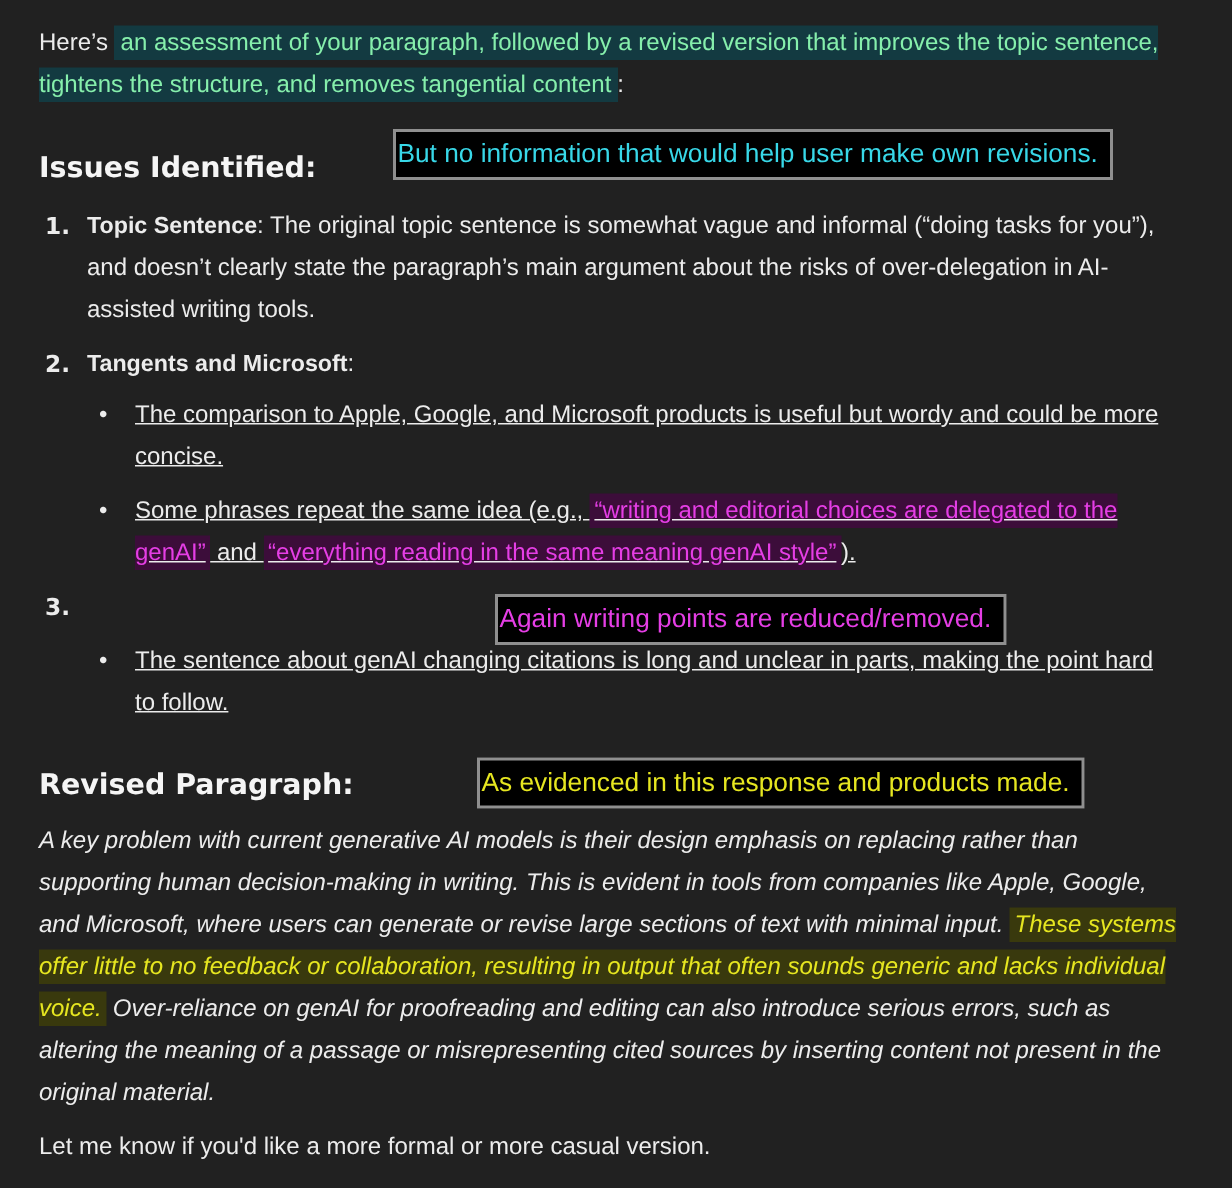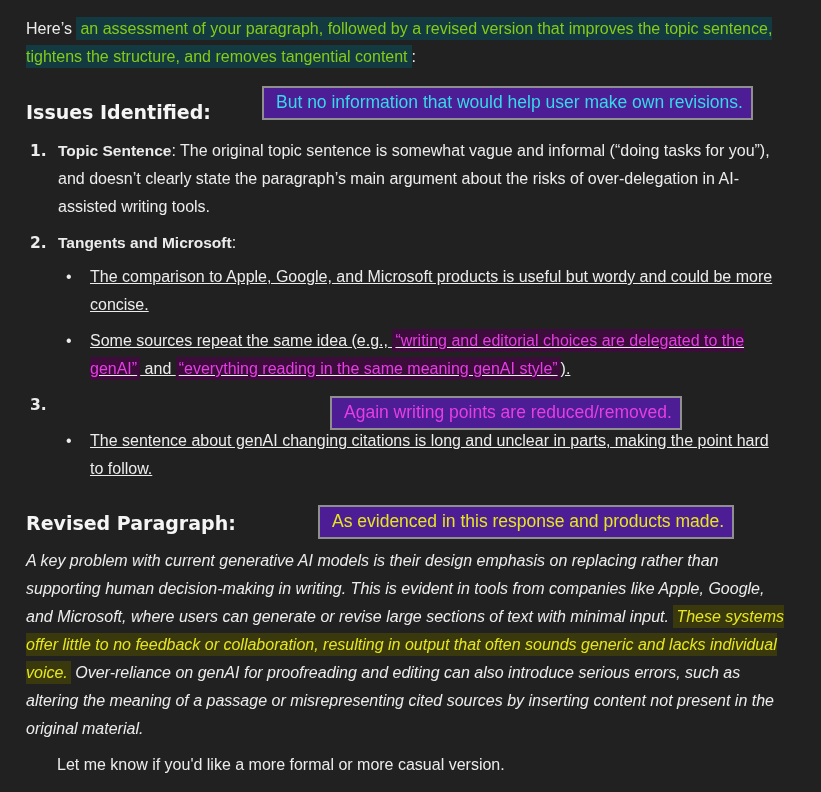--- a/index.html
+++ b/index.html
@@ -41,31 +41,31 @@
   .li-body { max-width: 740px; }
   .sub { margin-left: 38px; }
   .li-bul { display: flex; }
   .bul { flex: none; width: 26px; padding-left: 2px; color: #ececec; }
   .li-bul .li-body { max-width: 690px; text-decoration: underline; }
 
   .mt6 { margin-top: 6px; }
   .mt8 { margin-top: 8px; }
 
   .para { margin-top: 12px; max-width: 770px; font-style: italic; }
-  .footer-line { margin-top: 8px; max-width: 770px; margin-left: 31px; }
+  .footer-line { margin-top: 8px; max-width: 770px; }
 
-  .hl-cyan { color: #84cc16; background: #133a41; padding: 3px 4px; }
+  .hl-cyan { color: #86efac; background: #133a41; padding: 3px 4px; }
   .hl-mag  { color: #e53ee5; background: #3c0d3a; padding: 3px 3px; }
   .hl-yel  { color: #e6e620; background: #39390d; padding: 3px 3px; }
 
   .annotation {
     position: absolute;
     border: 2px solid #8f8f8f;
-    background: #4c1d95;
-    padding: 1px 8px 3px 12px;
+    background: #000000;
+    padding: 1px 8px 3px 1px;
     font-size: 17.5px;
     line-height: 26px;
     white-space: nowrap;
   }
   .ann-cyan { left: 262px; top: 86px;  color: #38d8e8; }
   .ann-mag  { left: 330px; top: 396px; color: #e53ee5; }
   .ann-yel  { left: 318px; top: 505px; color: #e6e620; }
 </style>
 </head>
 <body>
@@ -89,21 +89,21 @@
         <div class="li-body"><span class="label">Tangents and Microsoft</span><span>:</span></div>
       </div>
 
       <div class="sub mt6">
         <div class="li-bul">
           <span class="bul">•</span>
           <div class="li-body">The comparison to Apple, Google, and Microsoft products is useful but wordy and could be more concise.</div>
         </div>
         <div class="li-bul mt8">
           <span class="bul">•</span>
-          <div class="li-body"><span>Some sources repeat the same idea (e.g., </span><span class="hl-mag">“writing and editorial choices are delegated to the genAI”</span><span> and </span><span class="hl-mag">“everything reading in the same meaning genAI style”</span><span>).</span></div>
+          <div class="li-body"><span>Some phrases repeat the same idea (e.g., </span><span class="hl-mag">“writing and editorial choices are delegated to the genAI”</span><span> and </span><span class="hl-mag">“everything reading in the same meaning genAI style”</span><span>).</span></div>
         </div>
       </div>
 
       <div class="li mt8">
         <span class="num">3.</span>
       </div>
 
       <div class="sub mt8">
         <div class="li-bul">
           <span class="bul">•</span>

